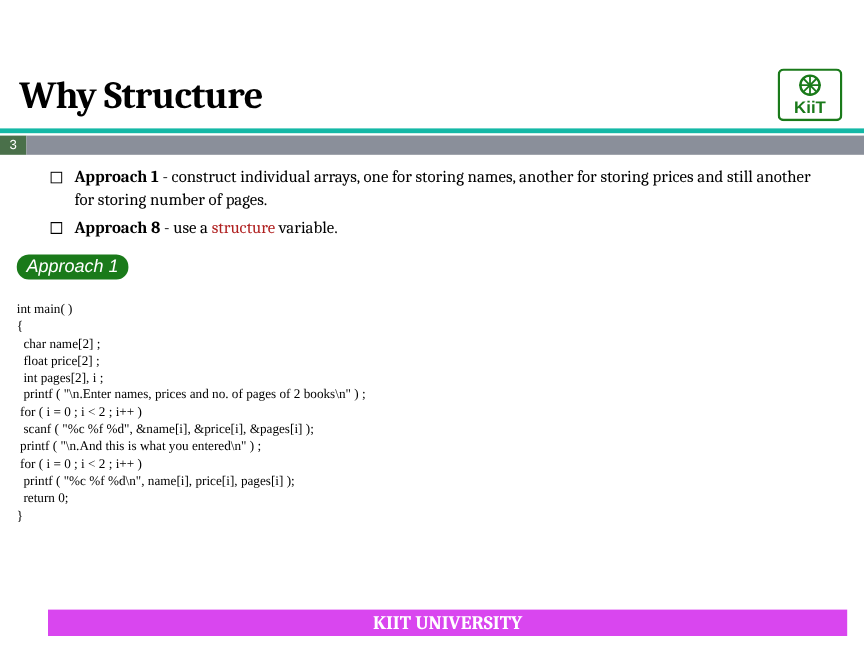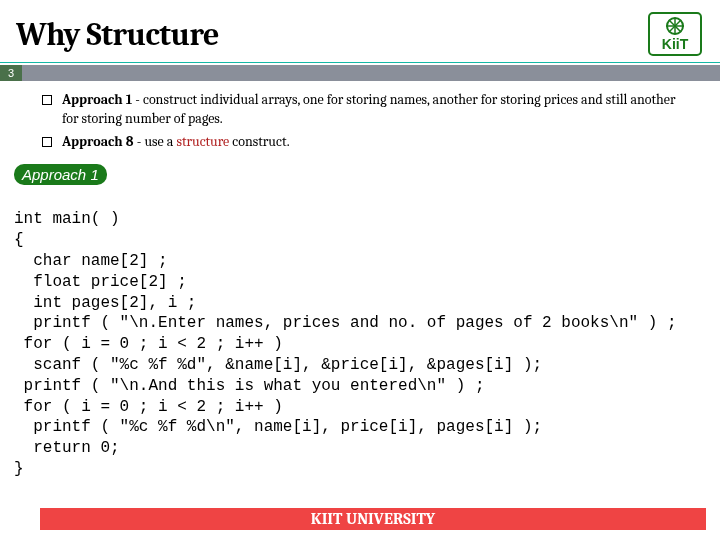--- a/index.html
+++ b/index.html
@@ -8,21 +8,22 @@
     height: 540px;
     font-family: Cambria, Georgia, serif;
     background: #ffffff;
     position: relative;
     overflow: hidden;
   }
   .title-row {
     display: flex;
     align-items: center;
     padding: 12px 18px 6px 16px;
-    border-bottom: 1px solid #14b8a6;
+    border-bottom: 4px solid #14b8a6;
+    margin-top: 45px;
   }
   .title {
     font-size: 32px;
     font-weight: bold;
     flex: 1;
     color: #000;
     letter-spacing: -0.5px;
   }
   .logo {
     width: 54px;
@@ -72,35 +73,35 @@
     color: #fff;
     font-family: Arial, sans-serif;
     font-style: italic;
     font-size: 15px;
     padding: 2px 8px;
     border-radius: 10px;
     margin: 2px 0 4px 14px;
   }
   .code {
     padding: 0 14px 0 14px;
-    font-size: 16px;
+    font-size: 11px;
     line-height: 1.3;
-    font-family: Liberation Mono, monospace;
+    font-family: Liberation Serif, serif;
     color: #000;
     white-space: pre;
   }
   .struct-red { color: #b02020; font-weight: normal; }
   .bold { font-weight: bold; }
   .footer {
     position: absolute;
     left: 40px;
     right: 14px;
     bottom: 10px;
     height: 22px;
-    background: #ef4444;
+    background: #d946ef;
     color: #fff;
     font-weight: bold;
     font-size: 16px;
     display: flex;
     align-items: center;
     justify-content: center;
     font-family: Cambria, Georgia, serif;
   }
 </style>
 </head>
@@ -130,21 +131,21 @@
   <div class="bullet">
     <svg class="bullet-marker" viewBox="0 0 10 10">
       <rect x="0.5" y="0.5" width="9" height="9" fill="none" stroke="#000" stroke-width="1"></rect>
     </svg>
     <span class="bold">Approach 1</span><span> - construct individual arrays, one for storing names, another for storing prices and still another for storing number of pages.</span>
   </div>
   <div class="bullet">
     <svg class="bullet-marker" viewBox="0 0 10 10">
       <rect x="0.5" y="0.5" width="9" height="9" fill="none" stroke="#000" stroke-width="1"></rect>
     </svg>
-    <span class="bold">Approach 8</span><span> - use a </span><span class="struct-red">structure</span><span> construct.</span>
+    <span class="bold">Approach 8</span><span> - use a </span><span class="struct-red">structure</span><span> variable.</span>
   </div>
 </div>
 
 <div class="inline-label">Approach 1</div>
 
 <div class="code">
 <span>int main( )</span>
 <span>{</span>
 <span>  char name[2] ;</span>
 <span>  float price[2] ;</span>

